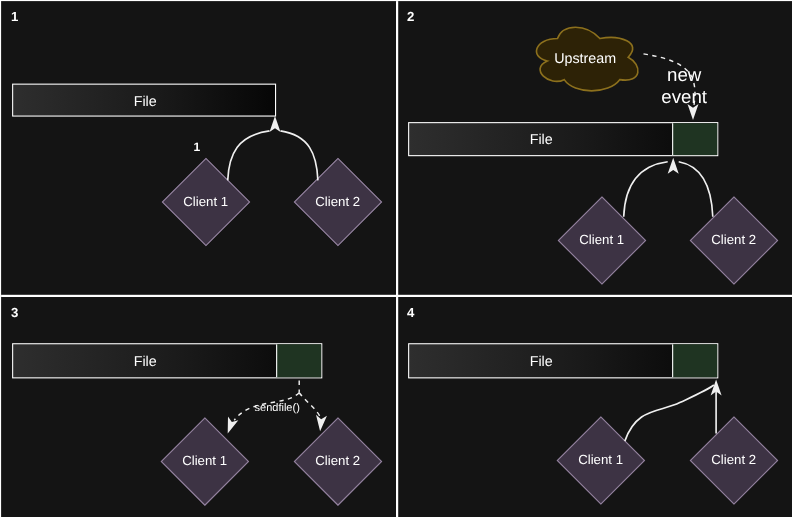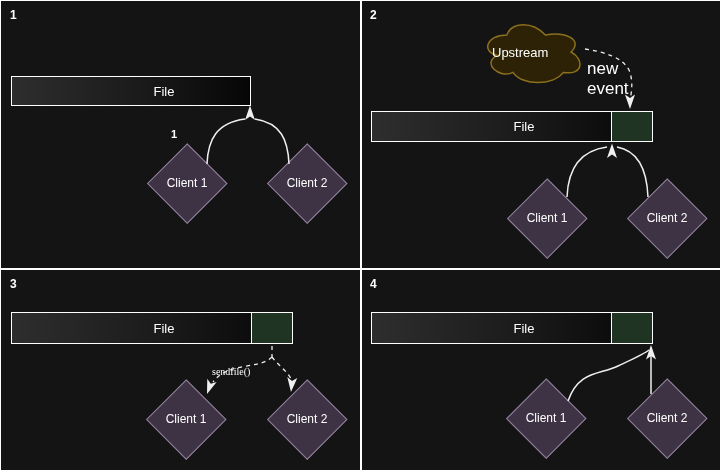--- a/index.html
+++ b/index.html
@@ -15,44 +15,44 @@
   .panel-num{position:absolute;font-size:12px;font-weight:bold;z-index:6;}
 
   .file-box{
     position:absolute;border:1.5px solid #ffffff;box-sizing:border-box;
     background:linear-gradient(90deg,#2e2e2e 0%,#1a1a1a 55%,#060606 100%);
     z-index:2;
   }
   .file-label{
     position:absolute;left:0;top:0;width:240px;height:100%;
     display:flex;align-items:center;justify-content:center;
-    font-size:13px;z-index:6;padding-left:32px;
+    font-size:13px;z-index:6;
   }
   .new-segment{
     position:absolute;right:0;top:0;bottom:0;width:41px;
     background:#1f3422;border-left:1.5px solid #ffffff;box-sizing:border-box;
   }
 
   .diamond{position:absolute;width:80px;height:80px;z-index:2;}
   .diamond .shape{
     position:absolute;left:11.75px;top:11.75px;width:56.5px;height:56.5px;
     transform:rotate(45deg);background:#3d3344;border:1px solid #94839f;
     box-sizing:border-box;
   }
   .diamond .lbl{
     position:absolute;left:0;top:0;width:80px;height:80px;
     display:flex;align-items:center;justify-content:center;
     font-size:12px;z-index:6;text-align:center;
   }
 
-  .float-label{position:absolute;text-align:left;z-index:6;}
+  .float-label{position:absolute;text-align:center;z-index:6;}
   #upstream-label{left:491px;top:44px;width:80px;font-size:13px;}
   #new-event-label{left:586px;top:58px;width:70px;font-size:17px;}
   #sendfile-label{left:211px;top:365px;width:80px;font-size:10px;
-    font-family:Liberation Serif, serif;}
+    font-family:Liberation Sans, sans-serif;}
   #annotation-1{left:170px;top:127px;width:16px;font-size:11px;font-weight:600;}
 
   #arrow-layer{position:absolute;left:0;top:0;z-index:4;pointer-events:none;}
   .arrow-line{fill:none;stroke:#efefef;stroke-width:1.5;}
   .arrow-dashed{fill:none;stroke:#efefef;stroke-width:1.3;stroke-dasharray:4 4;}
   .arrow-head{fill:#efefef;stroke:none;}
   .cloud{fill:#2d2206;stroke:#8c701d;stroke-width:1.5;}
 </style>
 </head>
 <body>

